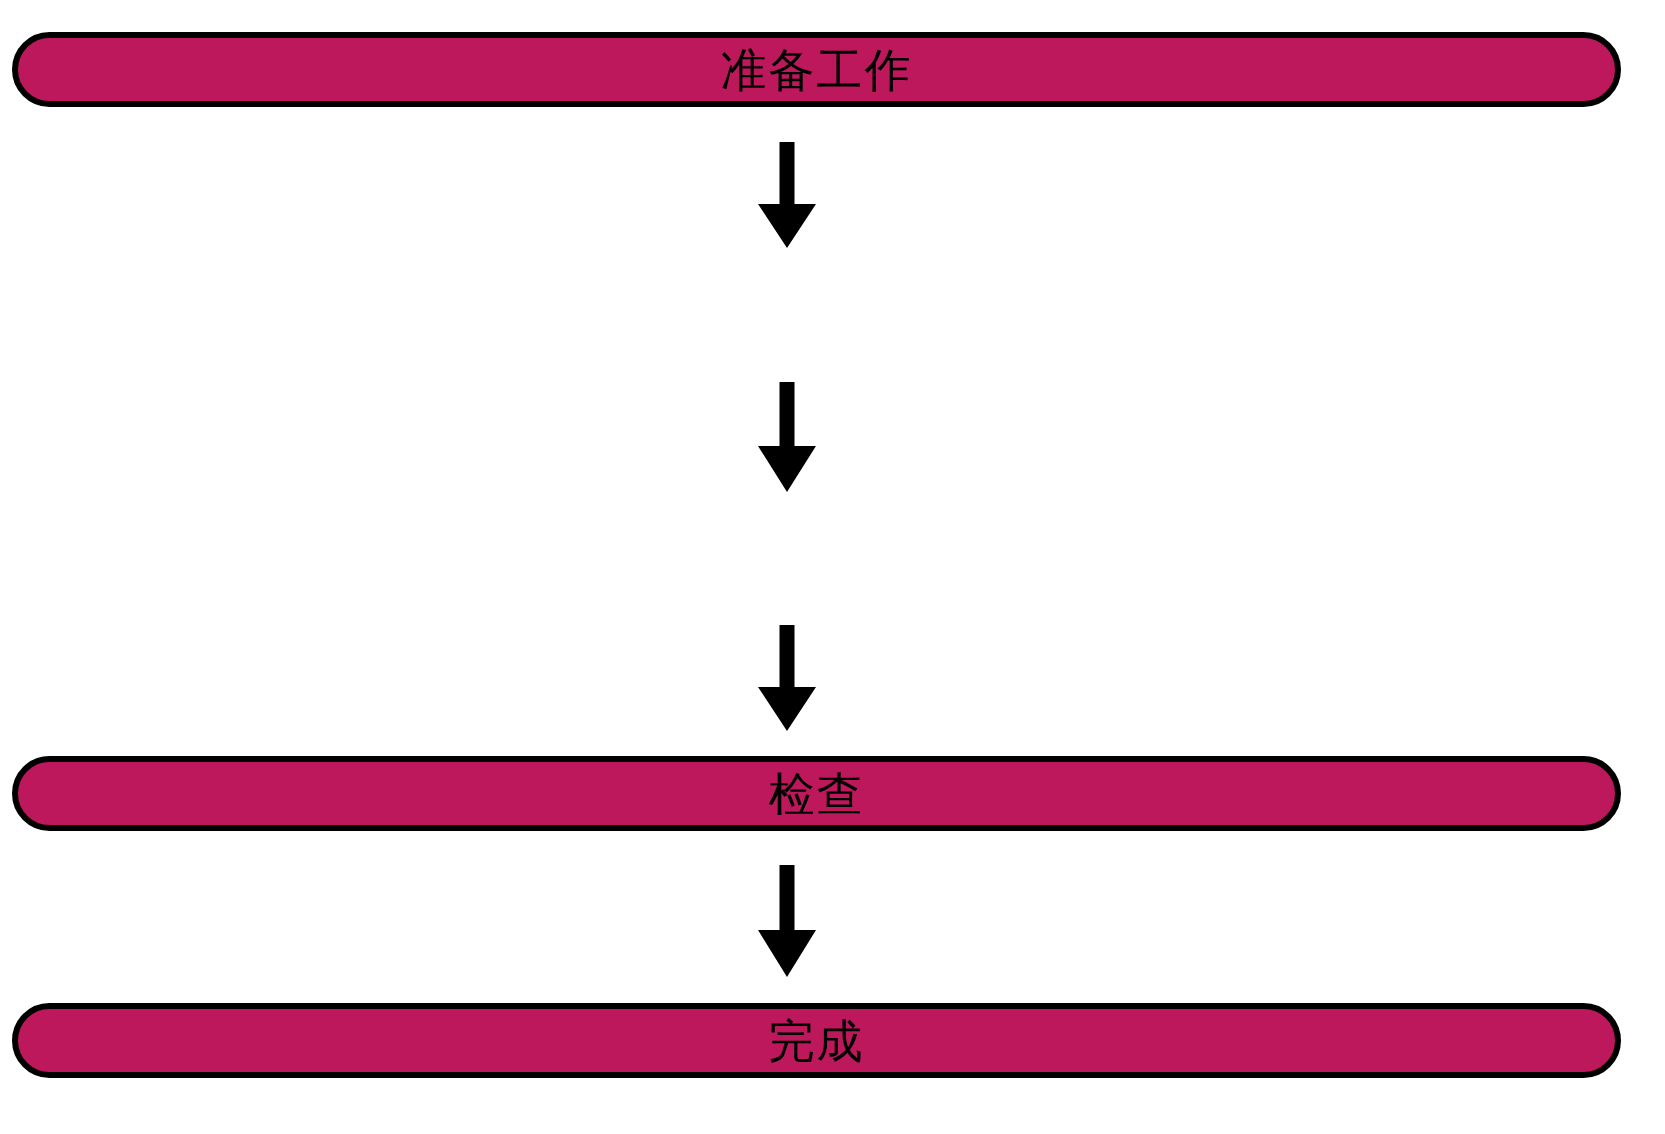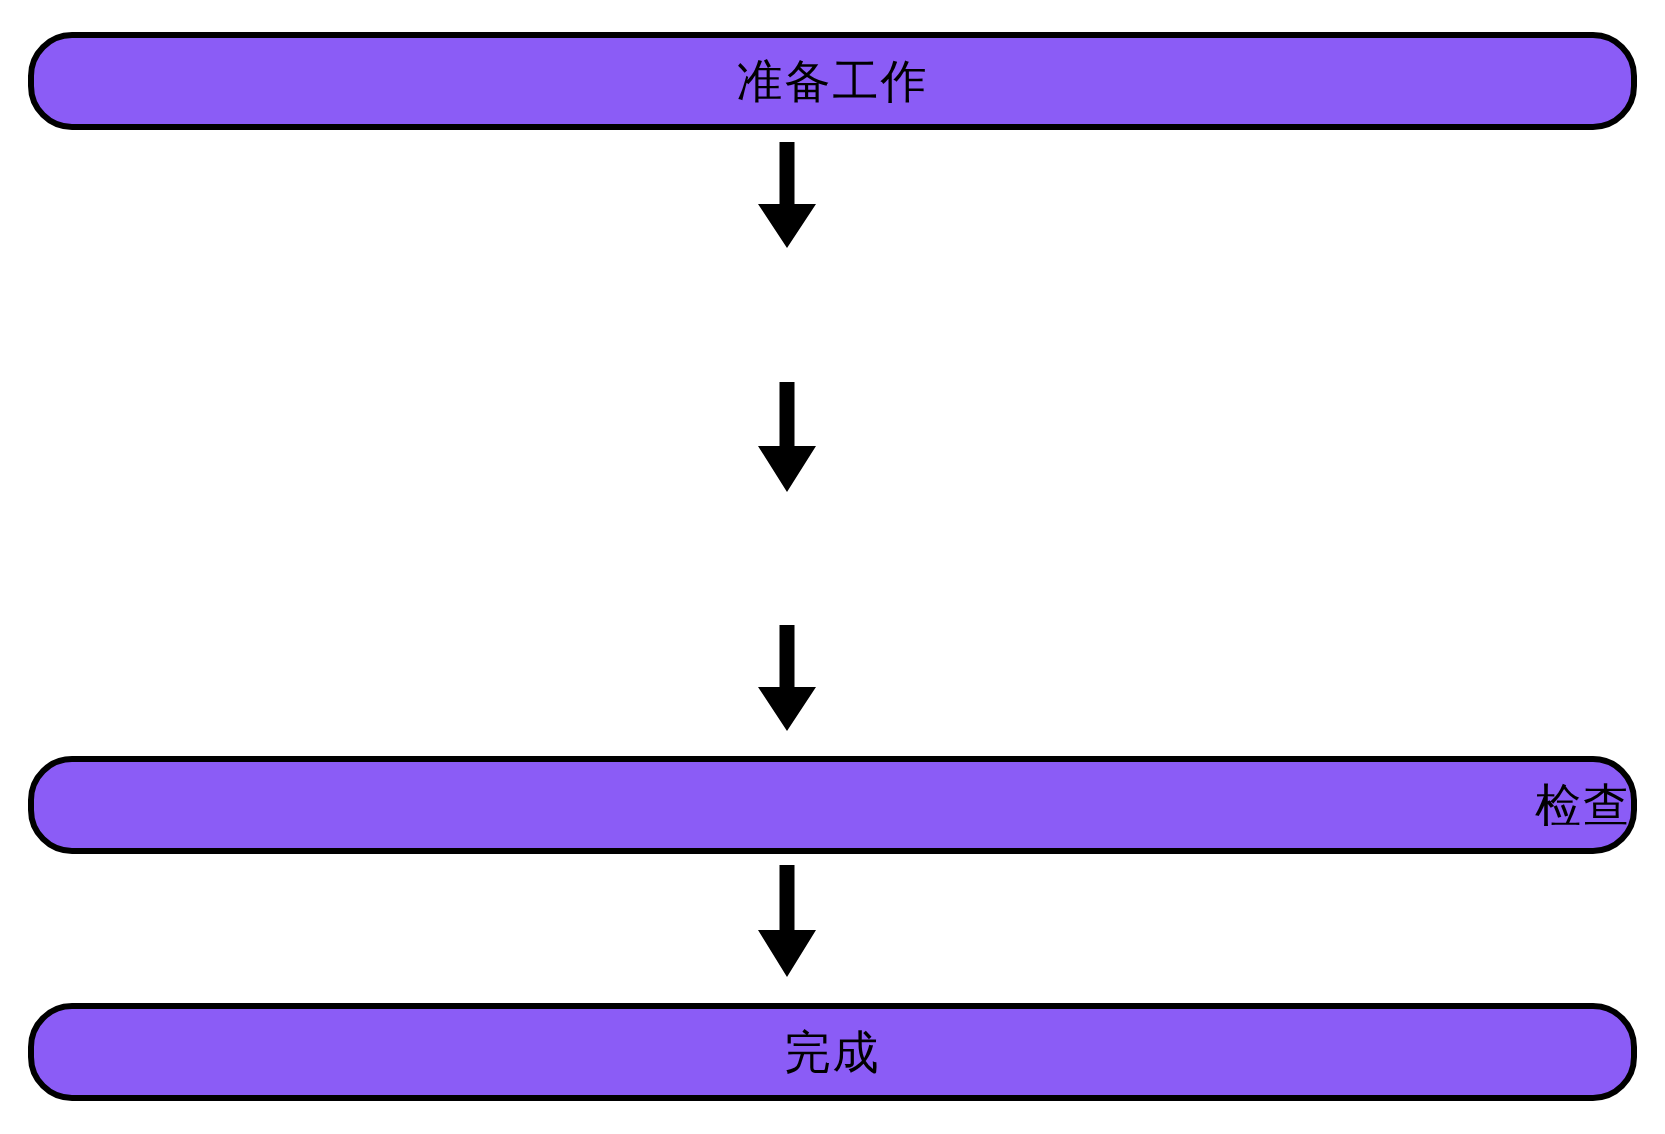--- a/index.html
+++ b/index.html
@@ -16,27 +16,27 @@
 
   #flowchart {
     position: relative;
     width: 1665px;
     height: 1134px;
     background: #ffffff;
   }
 
   .node {
     position: absolute;
-    left: 28px;
+    left: 12px;
     width: 1609px;
-    height: 98px;
+    height: 75px;
     box-sizing: border-box;
     border: 6px solid #000000;
     border-radius: 44px;
-    background: #8b5cf6;
+    background: #be185d;
     display: flex;
     align-items: center;
     justify-content: center;
   }
 
   .node-label {
     font-size: 46px;
     line-height: 1;
     color: #000000;
     letter-spacing: 2px;
@@ -52,21 +52,21 @@
 
   .connector svg {
     display: block;
     width: 60px;
     height: 100%;
   }
 
   .node-1 { top: 32px; }
   .node-2 { top: 272px; }
   .node-3 { top: 518px; }
-  .node-4 { top: 756px; justify-content: flex-end; }
+  .node-4 { top: 756px; }
   .node-5 { top: 1003px; }
 
   .conn-1 { top: 142px; height: 106px; }
   .conn-2 { top: 382px; height: 110px; }
   .conn-3 { top: 625px; height: 106px; }
   .conn-4 { top: 865px; height: 112px; }
 </style>
 </head>
 <body>
 

